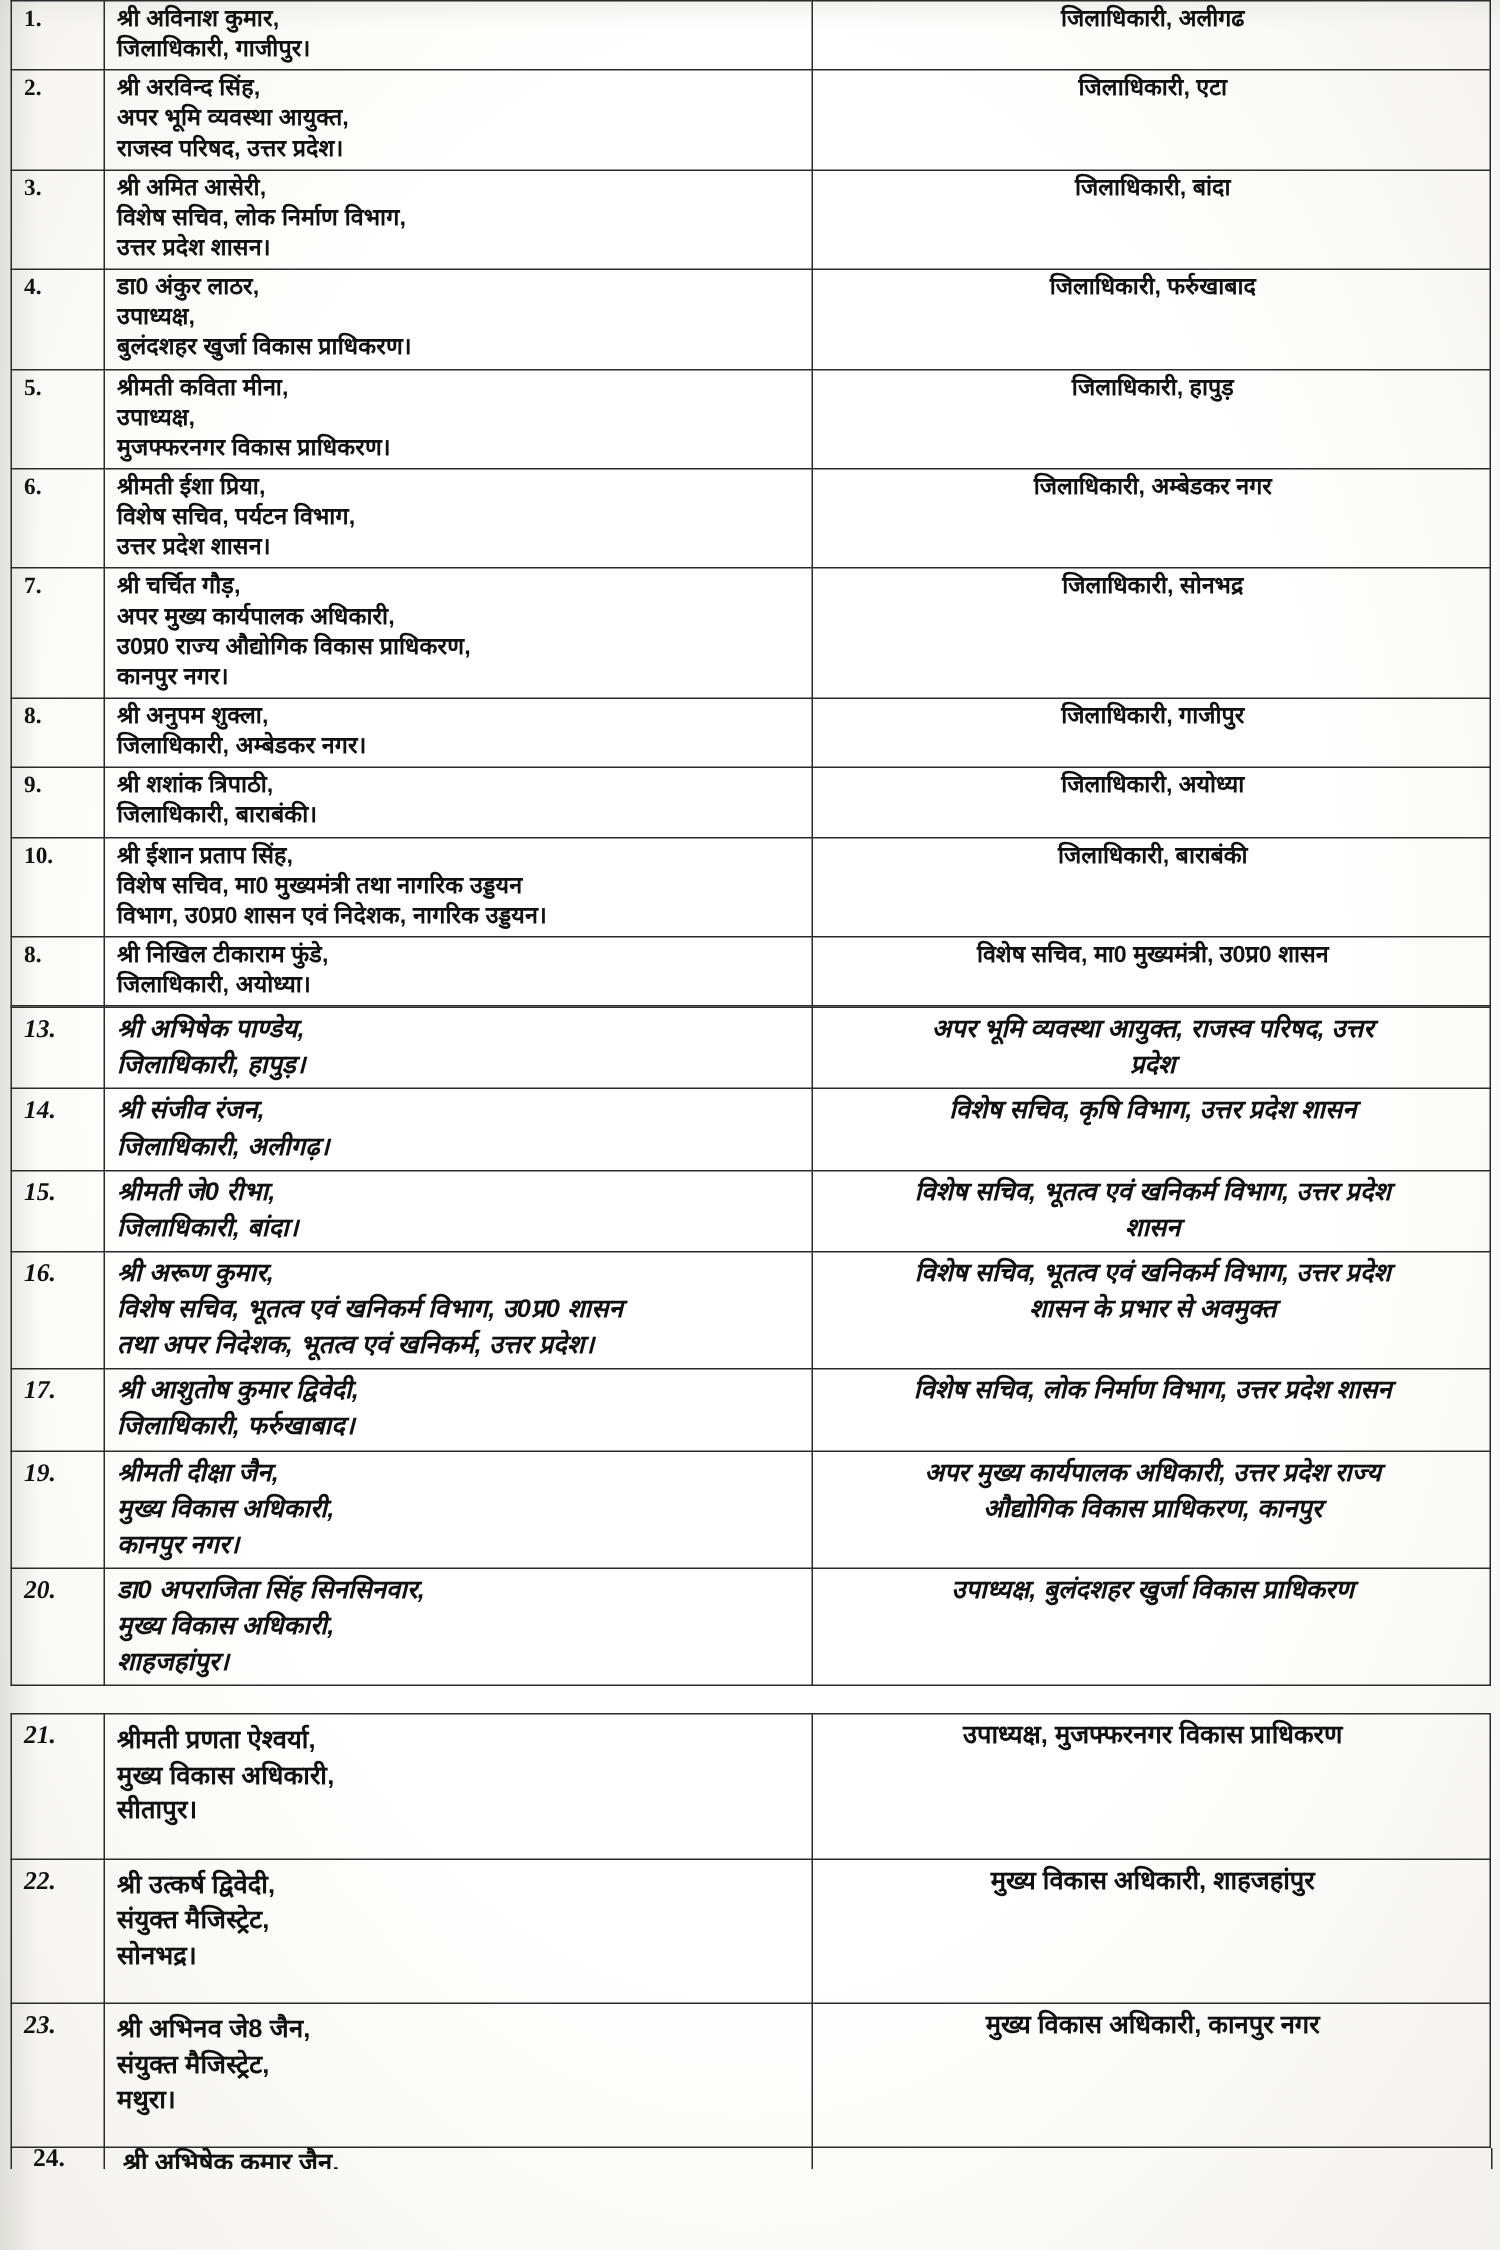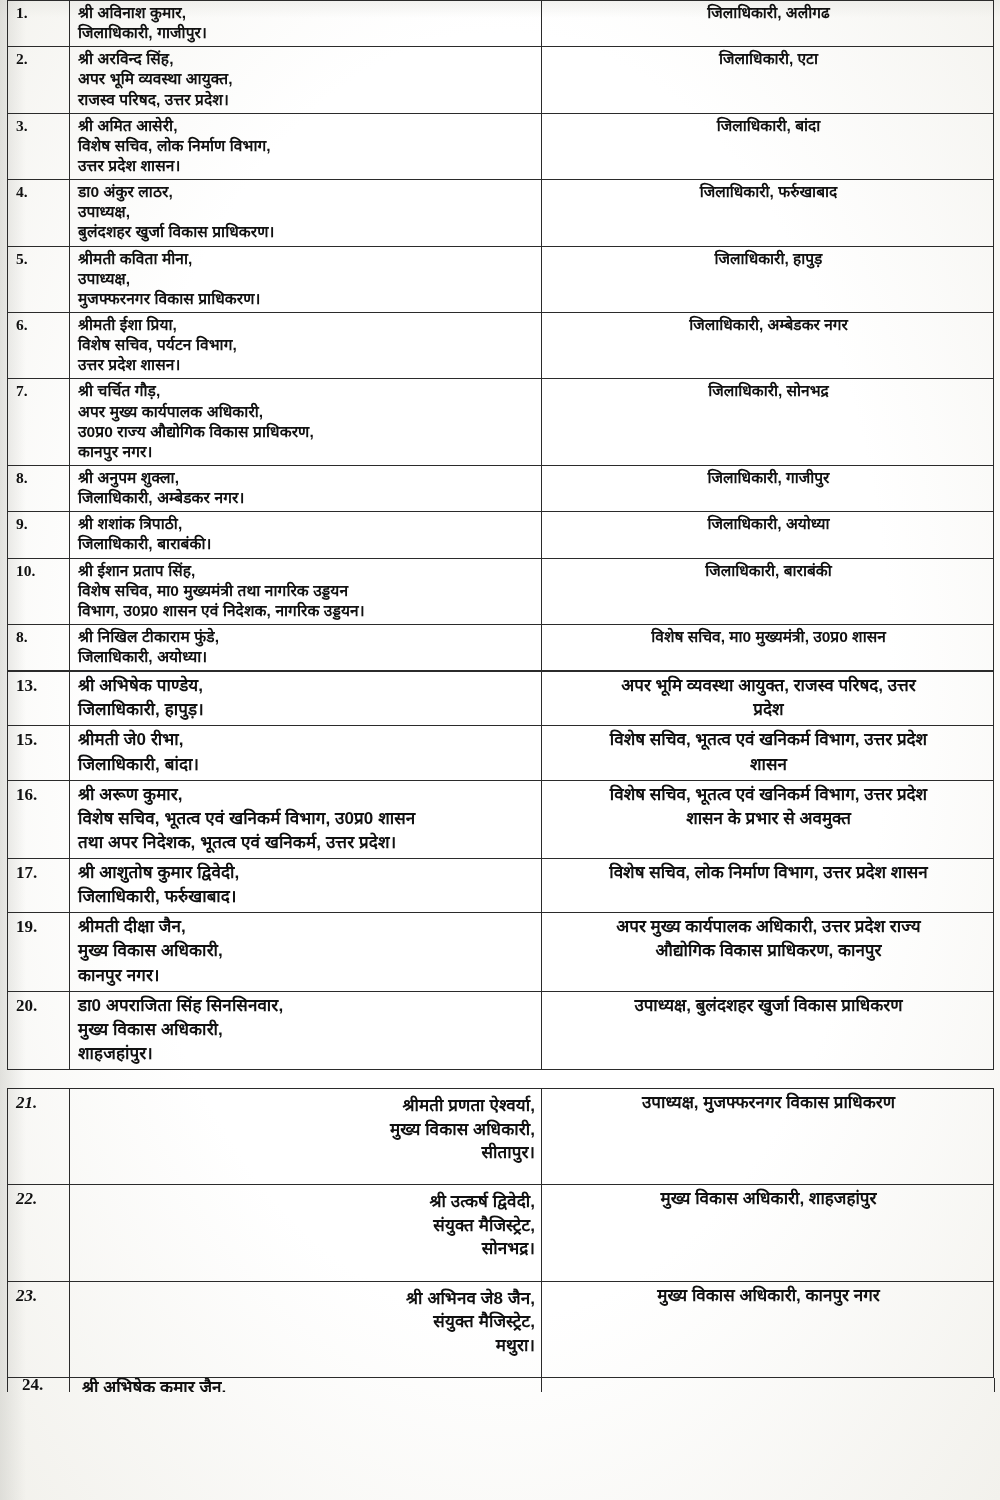--- a/index.html
+++ b/index.html
@@ -59,24 +59,24 @@
     font-weight:700;
     vertical-align:middle;
     padding:2px 10px 3px 10px;
     margin-top:20px;
   }
   td.left .ln, td.right .ln{display:block;}
 
   
   .block2 table.t td{font-size:17px;line-height:1.38;}
   .block2 table.t td.num{font-size:17px;font-style:italic;}
-  .block2 table.t td.left{padding-top:5px;padding-bottom:20px;text-align:right;}
+  .block2 table.t td.left{padding-top:5px;padding-bottom:20px;}
 
   
-  .block1b table.t td{font-size:17px;line-height:1.42;}
+  .block1b table.t td{font-size:17px;line-height:1.42;font-style:italic;}
   .block1b table.t td.num{font-size:17px;}
 
   .gap{height:18px;}
 
   
   .clip-row{
     width:986px;margin-left:7px;
     height:14px;overflow:hidden;
     border-left:1px solid #2b2b2b;
     border-right:1px solid #2b2b2b;
@@ -265,20 +265,30 @@
           <td class="left">
             <span class="ln">श्री अभिषेक पाण्डेय,</span>
             <span class="ln">जिलाधिकारी, हापुड़।</span>
           </td>
           <td class="right">
             <span class="ln">अपर भूमि व्यवस्था आयुक्त, राजस्व परिषद, उत्तर</span>
             <span class="ln">प्रदेश</span>
           </td>
         </tr>
 
+        <tr>
+          <td class="num">14.</td>
+          <td class="left">
+            <span class="ln">श्री संजीव रंजन,</span>
+            <span class="ln">जिलाधिकारी, अलीगढ़।</span>
+          </td>
+          <td class="right">
+            <span class="ln">विशेष सचिव, कृषि विभाग, उत्तर प्रदेश शासन</span>
+          </td>
+        </tr>
 
         <tr>
           <td class="num">15.</td>
           <td class="left">
             <span class="ln">श्रीमती जे0 रीभा,</span>
             <span class="ln">जिलाधिकारी, बांदा।</span>
           </td>
           <td class="right">
             <span class="ln">विशेष सचिव, भूतत्व एवं खनिकर्म विभाग, उत्तर प्रदेश</span>
             <span class="ln">शासन</span>

